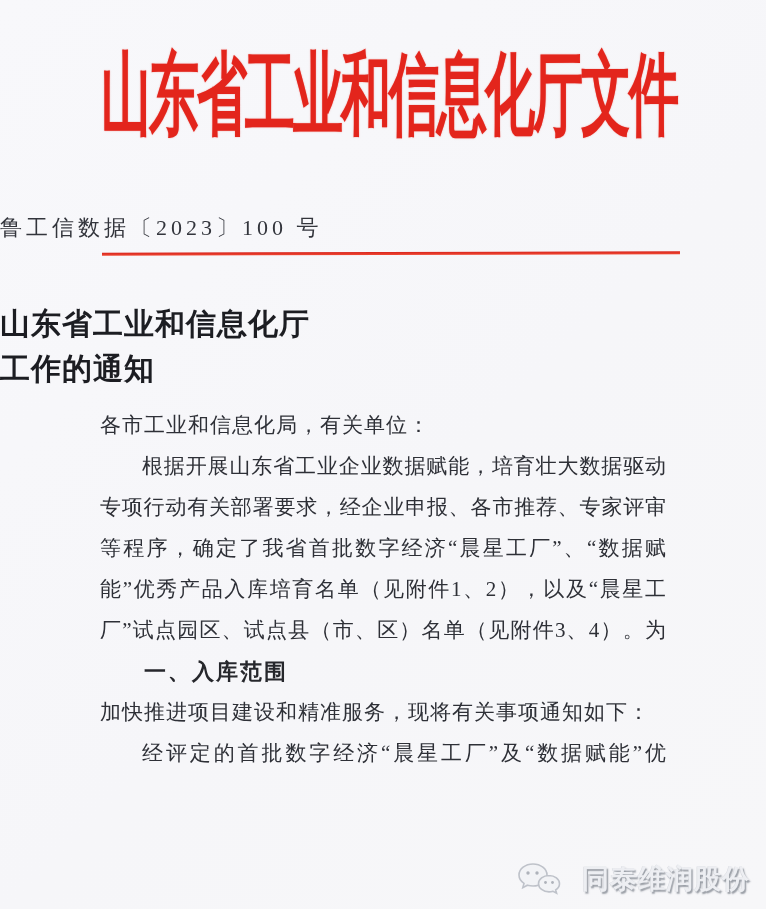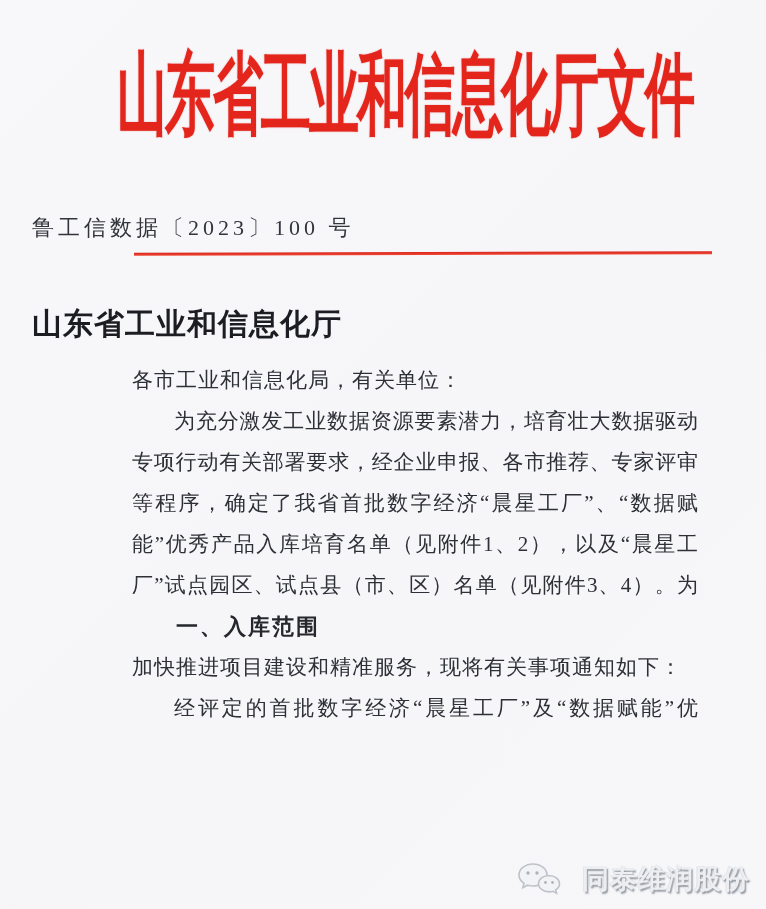--- a/index.html
+++ b/index.html
@@ -5,21 +5,20 @@
   * { margin: 0; padding: 0; box-sizing: border-box; }
   html, body { background: #e9e9ec; }
   .page {
     position: relative;
     width: 766px;
     height: 909px;
     margin: 0 auto;
     background: linear-gradient(135deg, #f8f8fb 0%, #f6f6f9 55%, #f7f7f9 100%);
     overflow: hidden;
     font-family: "Liberation Serif", "DejaVu Serif", serif;
-    padding-left: 32px;
   }
   
   .banner-wrap {
     margin-top: 50px;
     height: 90px;
     display: flex;
     align-items: center;
     justify-content: center;
   }
   .banner-text {
@@ -112,25 +111,26 @@
   <div class="banner-wrap">
     <span class="banner-text">山东省工业和信息化厅文件</span>
   </div>
 
   <div class="doc-number">鲁工信数据〔2023〕100 号</div>
 
   <div class="red-line"></div>
 
   <div class="doc-title">
     <div>山东省工业和信息化厅</div>
+    <div>工作的通知</div>
   </div>
 
   <div class="doc-body">
     <div class="line">各市工业和信息化局，有关单位：</div>
-    <div class="line j ind">为充分激发工业数据资源要素潜力，培育壮大数据驱动</div>
+    <div class="line j ind">根据开展山东省工业企业数据赋能，培育壮大数据驱动</div>
     <div class="line j">专项行动有关部署要求，经企业申报、各市推荐、专家评审</div>
     <div class="line j">等程序，确定了我省首批数字经济“晨星工厂”、“数据赋</div>
     <div class="line j">能”优秀产品入库培育名单（见附件1、2），以及“晨星工</div>
     <div class="line j">厂”试点园区、试点县（市、区）名单（见附件3、4）。为</div>
     <div class="line b ind">一、入库范围</div>
     <div class="line">加快推进项目建设和精准服务，现将有关事项通知如下：</div>
     <div class="line j ind">经评定的首批数字经济“晨星工厂”及“数据赋能”优</div>
   </div>
 
   <div class="watermark">

